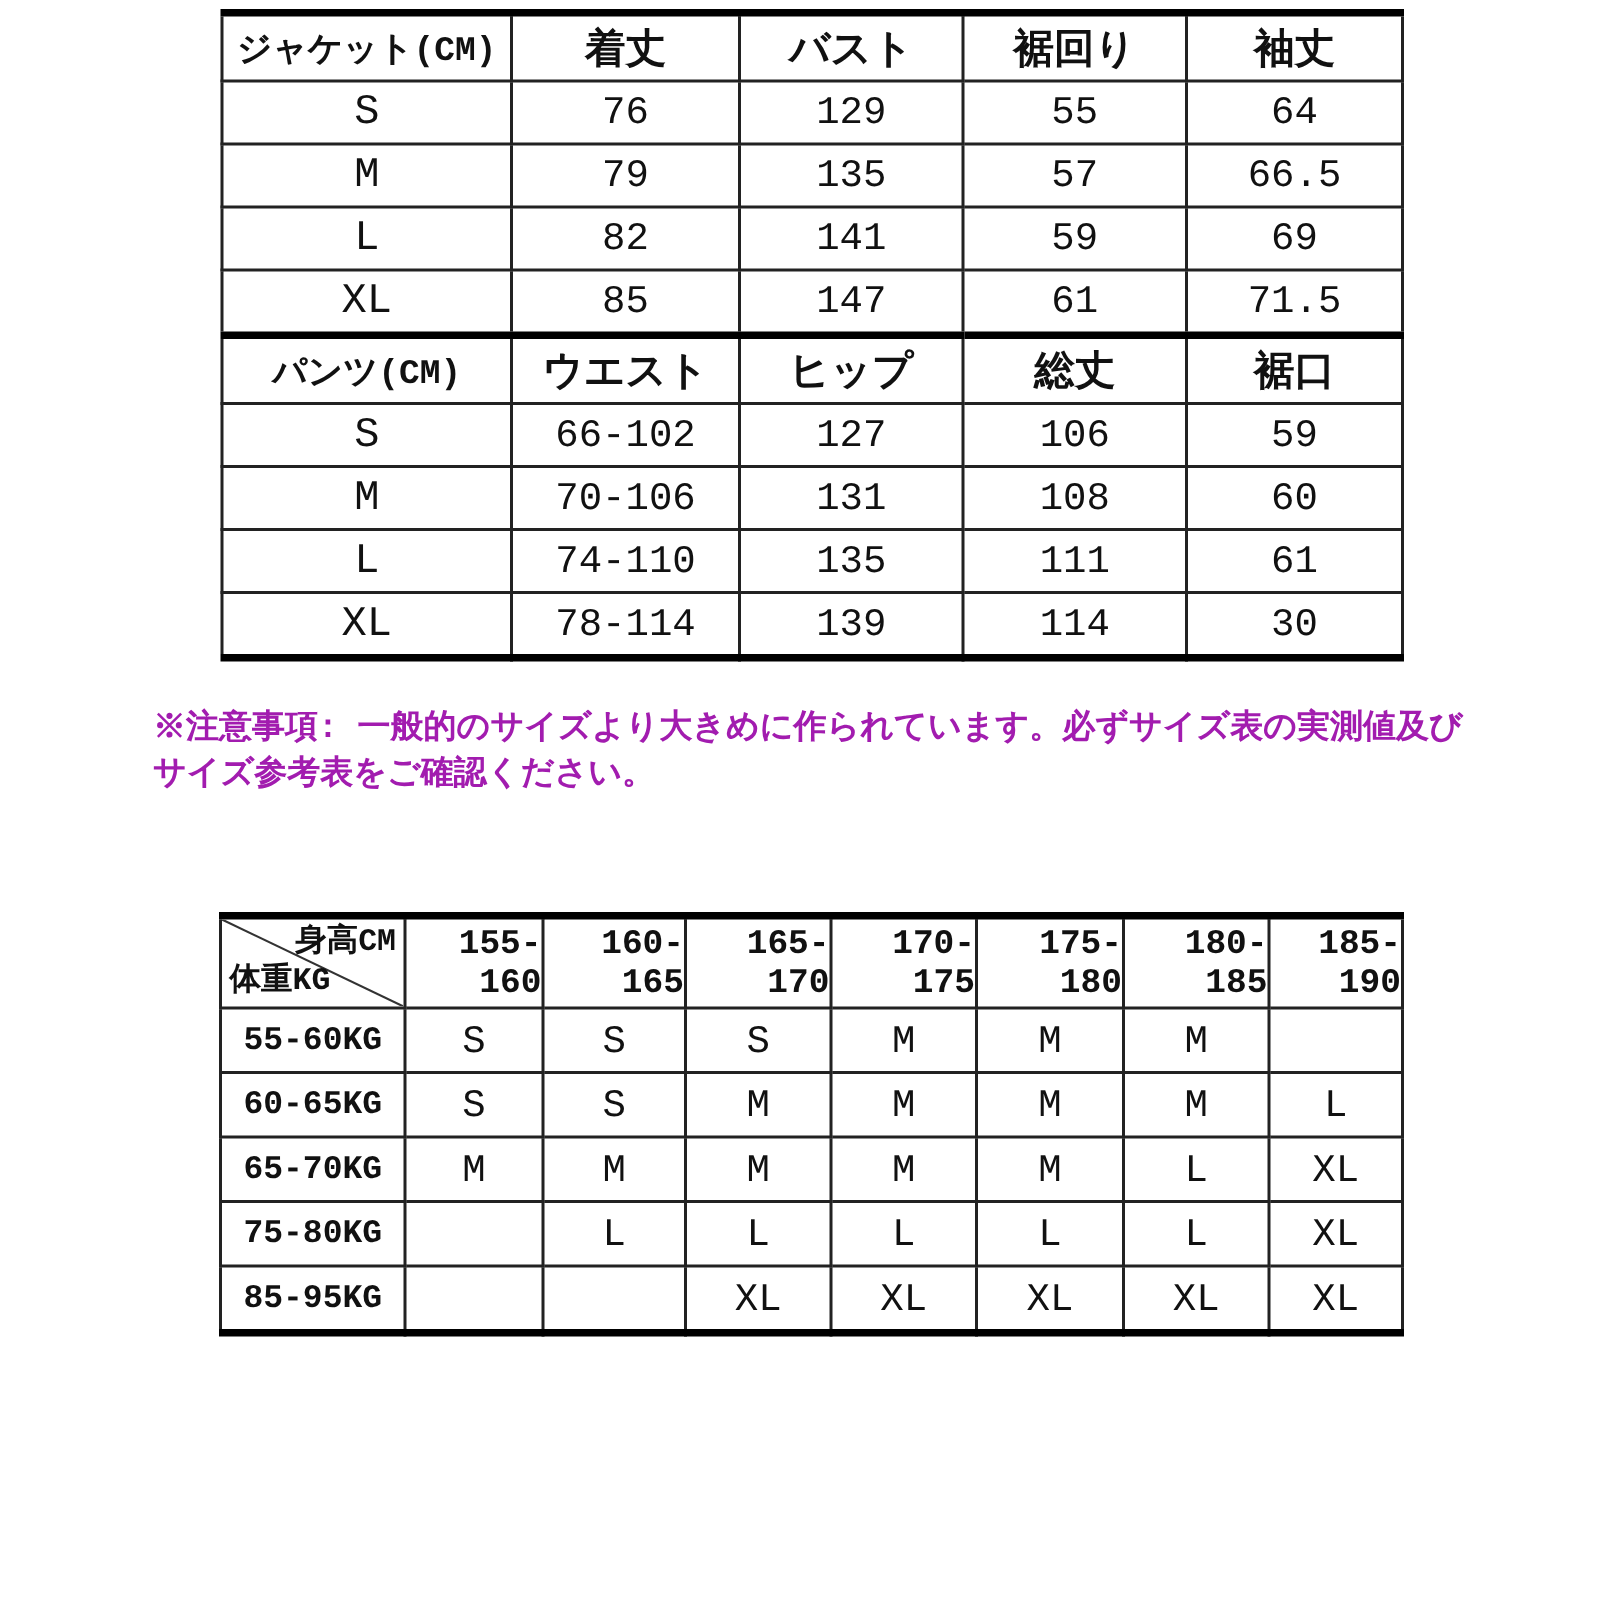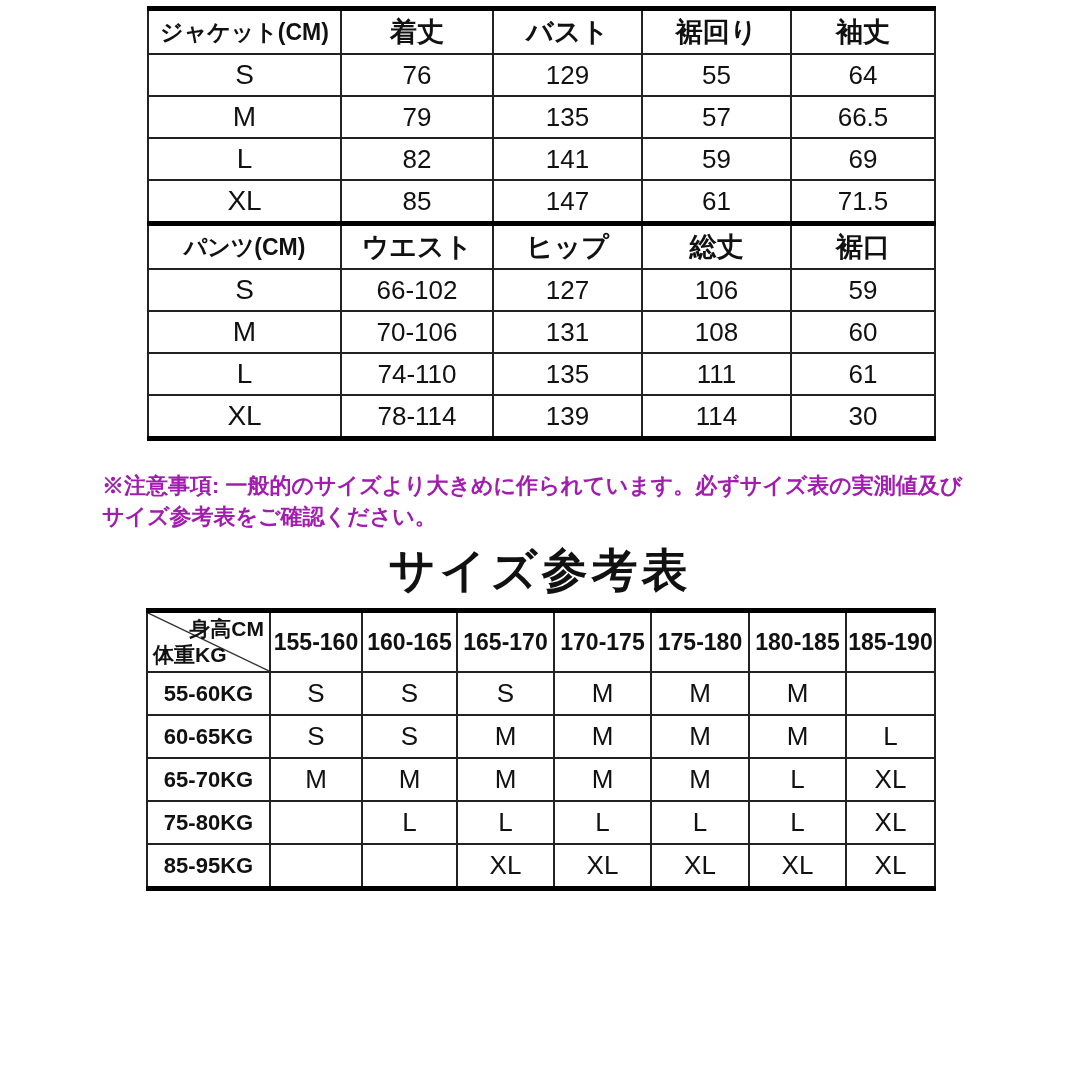--- a/index.html
+++ b/index.html
@@ -1,18 +1,18 @@
 <!DOCTYPE html>
 <html><head>
 <meta charset="utf-8">
 <style>
   html,body{margin:0;padding:0;background:#ffffff;}
   .canvas{
     position:relative;width:1080px;height:1080px;background:#ffffff;overflow:hidden;
-    font-family:Liberation Sans, sans-serif;color:#111;
+    font-family:Liberation Mono, monospace;color:#111;
   }
   table{border-collapse:collapse;table-layout:fixed;}
   td{border:2px solid #222;text-align:center;vertical-align:middle;padding:0;overflow:hidden;}
 
   
   #jacket-table{
     position:absolute;left:147px;top:6px;width:787px;
     border-top:5px solid #000;border-bottom:5px solid #000;
   }
   #jacket-table td{font-size:26px;height:40px;}
@@ -32,21 +32,21 @@
     position:absolute;left:0;top:540px;width:1080px;text-align:center;
     font-size:46px;font-weight:700;letter-spacing:4px;color:#111;
   }
 
   
   #ref-table{
     position:absolute;left:146px;top:608px;width:788px;
     border-top:5px solid #000;border-bottom:5px solid #000;
   }
   #ref-table td{font-size:26px;height:41px;font-weight:500;}
-  #ref-table tr.rhdr td{font-size:23px;font-weight:600;height:58px;}
+  #ref-table tr.rhdr td{font-size:23px;font-weight:600;height:58px;text-align:right;}
   #ref-table td.rowlab{font-size:22px;font-weight:600;}
   #ref-table td.diag{position:relative;}
   .diag svg{position:absolute;left:0;top:0;width:100%;height:100%;}
   .diag .dtop{position:absolute;top:5px;right:5px;font-size:21px;font-weight:600;line-height:1;}
   .diag .dbot{position:absolute;bottom:6px;left:5px;font-size:21px;font-weight:600;line-height:1;}
 </style>
 </head>
 <body>
 
 <div class="canvas">
@@ -131,21 +131,20 @@
         <td>30</td>
       </tr>
     </tbody>
   </table>
 
   <div class="note" id="note-top">
     <span>※注意事項: 一般的のサイズより大きめに作られています。必ずサイズ表の実測値及び</span>
     <span>サイズ参考表をご確認ください。</span>
   </div>
 
-  <div id="ref-title">サイズ参考表</div>
 
   <table id="ref-table">
     <colgroup>
       <col style="width:123px">
         <col style="width:92px">
         <col style="width:95px">
         <col style="width:97px">
         <col style="width:97px">
         <col style="width:98px">
         <col style="width:97px">

